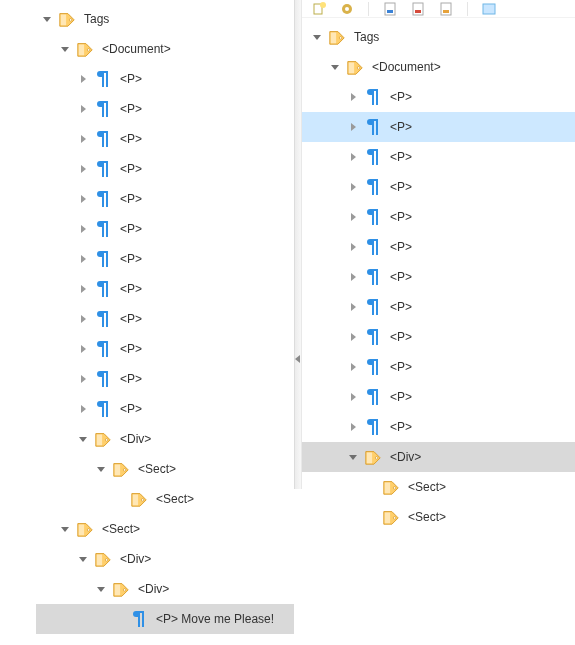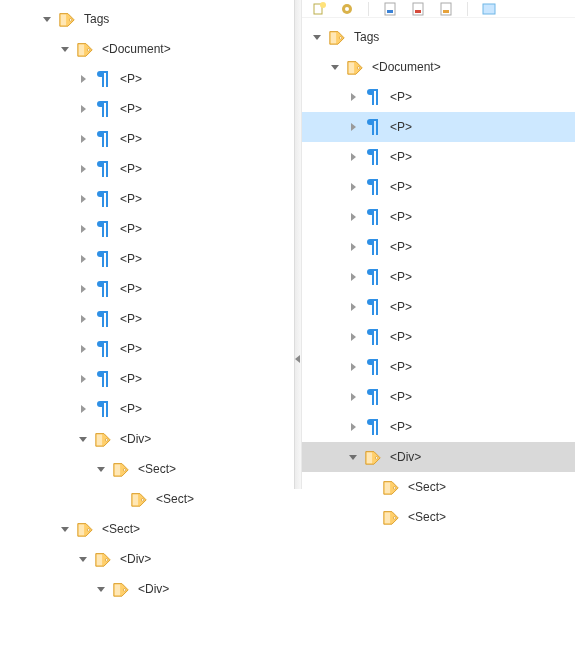--- a/index.html
+++ b/index.html
@@ -387,20 +387,30 @@
             <svg width="12" height="12">
               <use href="#ico-twisty-open"></use>
             </svg>
           </span>
           <span class="icon">
             <svg class="tag-svg" viewBox="0 0 18 20">
               <use href="#ico-tag"></use>
             </svg>
           </span>
           <span class="label">&lt;Div&gt;</span>
+        </div>
+        <div class="row selected-gray">
+          <span class="indent" style="width: 76px;"></span>
+          <span class="twisty none"></span>
+          <span class="icon">
+            <svg class="pilcrow-svg" viewBox="0 0 14 20">
+              <use href="#ico-pilcrow"></use>
+            </svg>
+          </span>
+          <span class="label">&lt;P&gt; Move me Please!</span>
         </div>
       </div>
   </div>
 
   <div class="splitter">
     <div class="splitter-handle">
       <svg width="10" height="12">
           <path d="M7 2 L2 6 L7 10 Z" fill="#8a8a8a"></path>
           <path d="M3 2 L8 6 L3 10 Z" fill="#8a8a8a" transform="translate(0,0)" opacity="0"></path>
         </svg>

